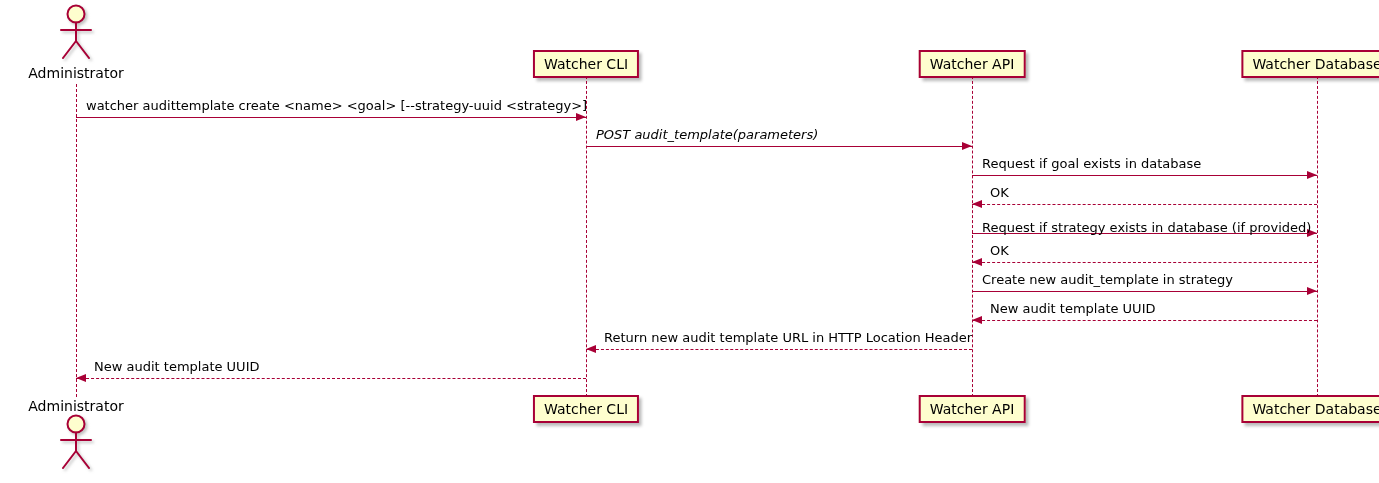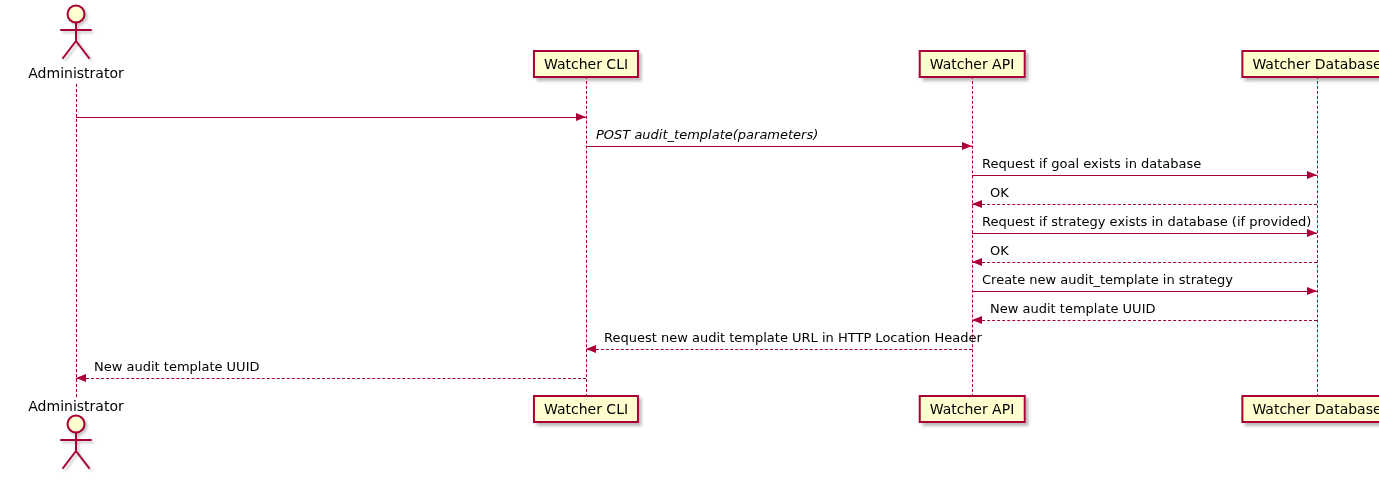--- a/index.html
+++ b/index.html
@@ -91,40 +91,41 @@
     <div class="pbox" style="left: 567px; top: 395px;">Watcher CLI</div>
     <div class="lifeline" style="left: 567px; top: 76px; height: 321px;"></div>
     <div class="pbox" style="left: 953px; top: 50px;">Watcher API</div>
     <div class="pbox" style="left: 953px; top: 395px;">Watcher API</div>
     <div class="lifeline" style="left: 953px; top: 76px; height: 321px;"></div>
     <div class="pbox" style="left: 1298px; top: 50px;">Watcher Database</div>
     <div class="pbox" style="left: 1298px; top: 395px;">Watcher Database</div>
     <div class="lifeline" style="left: 1298px; top: 76px; height: 321px;"></div>
     <div class="msg-line" style="left: 57px; top: 117px; width: 510px;"></div>
     <div class="arrowhead right" style="top: 113px; left: 557px;"></div>
+    <div class="msg-label" style="left: 67px; top: 98px;">watcher audittemplate create &lt;name&gt; &lt;goal&gt; [--strategy-uuid &lt;strategy&gt;]</div>
     <div class="msg-line" style="left: 567px; top: 146px; width: 386px;"></div>
     <div class="arrowhead right" style="top: 142px; left: 943px;"></div>
     <div class="msg-label" style="left: 577px; top: 127px; font-style: italic;">POST audit_template(parameters)</div>
     <div class="msg-line" style="left: 953px; top: 175px; width: 345px;"></div>
     <div class="arrowhead right" style="top: 171px; left: 1288px;"></div>
     <div class="msg-label" style="left: 963px; top: 156px;">Request if goal exists in database</div>
     <div class="msg-line dashed" style="left: 953px; top: 204px; width: 345px;"></div>
     <div class="arrowhead left" style="top: 200px; left: 953px;"></div>
     <div class="msg-label" style="left: 971px; top: 185px;">OK</div>
     <div class="msg-line" style="left: 953px; top: 233px; width: 345px;"></div>
     <div class="arrowhead right" style="top: 229px; left: 1288px;"></div>
-    <div class="msg-label" style="left: 963px; top: 214px;">Request if strategy exists in database (if provided)</div>
+    <div class="msg-label" style="left: 963px; top: 220px;">Request if strategy exists in database (if provided)</div>
     <div class="msg-line dashed" style="left: 953px; top: 262px; width: 345px;"></div>
     <div class="arrowhead left" style="top: 258px; left: 953px;"></div>
     <div class="msg-label" style="left: 971px; top: 243px;">OK</div>
     <div class="msg-line" style="left: 953px; top: 291px; width: 345px;"></div>
     <div class="arrowhead right" style="top: 287px; left: 1288px;"></div>
     <div class="msg-label" style="left: 963px; top: 272px;">Create new audit_template in strategy</div>
     <div class="msg-line dashed" style="left: 953px; top: 320px; width: 345px;"></div>
     <div class="arrowhead left" style="top: 316px; left: 953px;"></div>
     <div class="msg-label" style="left: 971px; top: 301px;">New audit template UUID</div>
     <div class="msg-line dashed" style="left: 567px; top: 349px; width: 386px;"></div>
     <div class="arrowhead left" style="top: 345px; left: 567px;"></div>
-    <div class="msg-label" style="left: 585px; top: 330px;">Request new audit template URL in HTTP Location Header</div>
+    <div class="msg-label" style="left: 585px; top: 330px;">Return new audit template URL in HTTP Location Header</div>
     <div class="msg-line dashed" style="left: 57px; top: 378px; width: 510px;"></div>
     <div class="arrowhead left" style="top: 374px; left: 57px;"></div>
     <div class="msg-label" style="left: 75px; top: 359px;">New audit template UUID</div>
   </div>
 
 </body></html>

